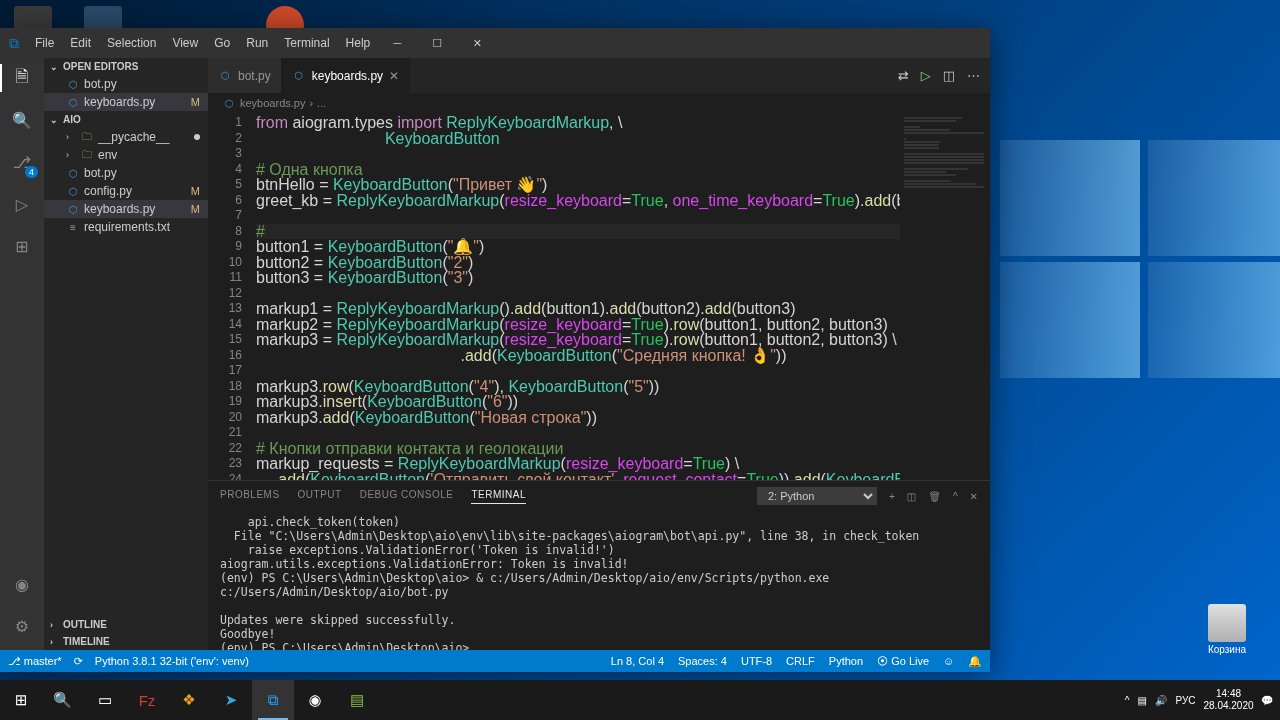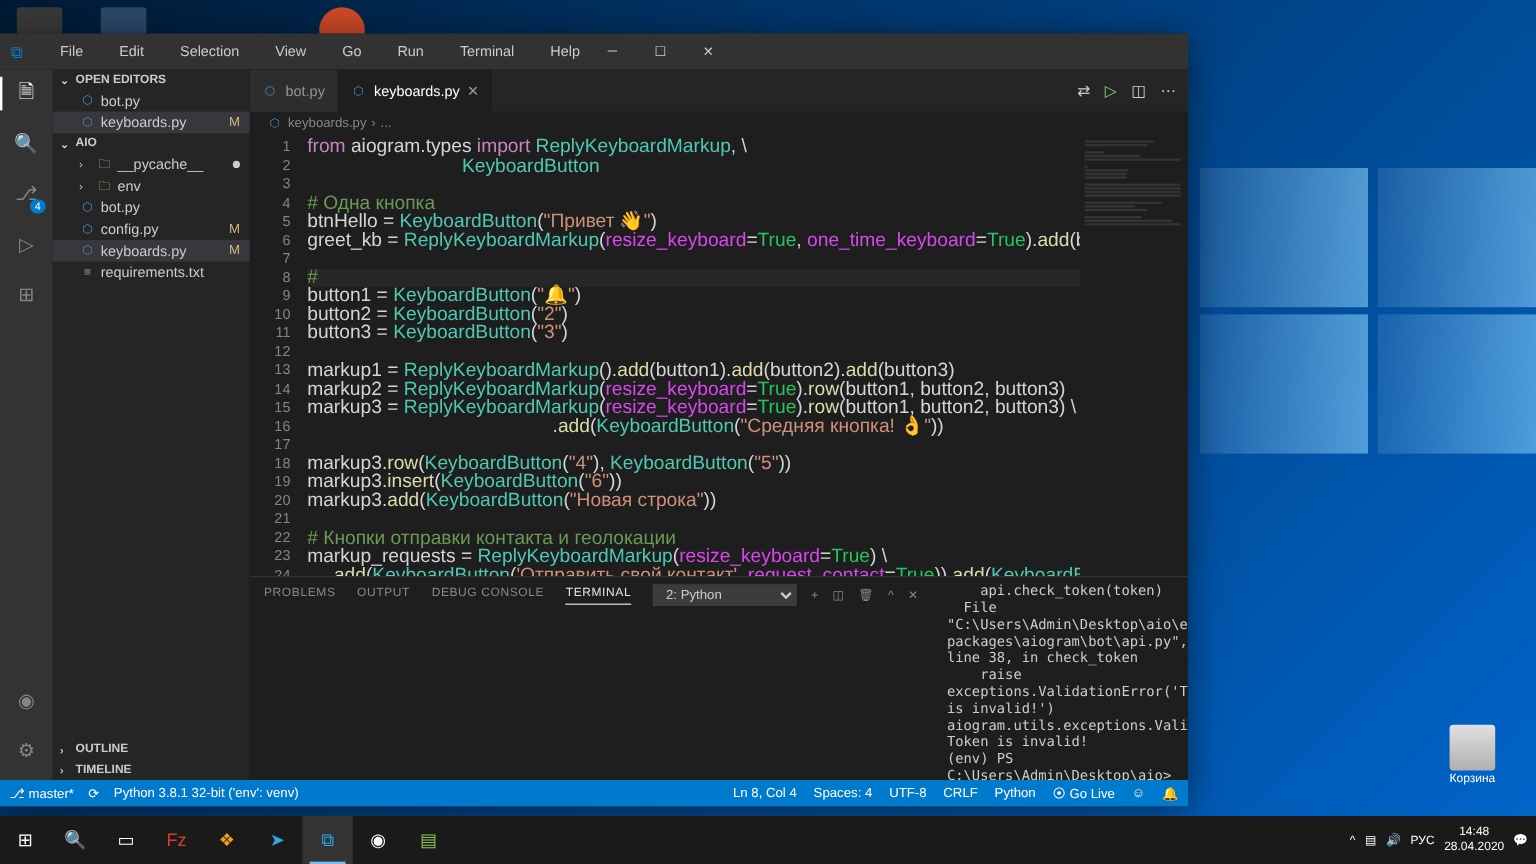--- a/index.html
+++ b/index.html
@@ -15,21 +15,21 @@
 .desktop-icon .icon-img { width:38px; height:38px; margin:0 auto 2px; border-radius:3px; }
 .recycle { right:28px; bottom:65px; }
 .recycle .icon-img { background:linear-gradient(#e0e0e0,#b0b0b0); }
 .di1 { left:8px; top:6px; } .di1 .icon-img { background:#3a3a3a; }
 .di2 { left:78px; top:6px; } .di2 .icon-img { background:#2a4a6a; }
 .di3 { left:260px; top:6px; } .di3 .icon-img { background:#d04a2a; border-radius:50%; }
 
 .vscode { position:absolute; left:0; top:28px; width:990px; height:644px; background:#1e1e1e; display:flex; flex-direction:column; box-shadow:0 4px 30px rgba(0,0,0,0.5); }
 .titlebar { height:30px; background:#323233; display:flex; align-items:center; color:#ccc; font-size:12px; }
 .titlebar .vs-logo { width:28px; height:30px; display:flex; align-items:center; justify-content:center; color:#007acc; font-size:14px; }
-.menubar { display:flex; gap:16px;margin-left:15px; }
+.menubar { display:flex; gap:2px; }
 .menubar span { padding:0 7px; cursor:pointer; }
 .title-text { flex:1; text-align:center; color:#999; font-size:12px; }
 .win-controls { display:flex; }
 .win-controls span { width:40px; height:30px; display:flex; align-items:center; justify-content:center; color:#ccc; cursor:pointer; font-size:11px; }
 
 .vscode-body { flex:1; display:flex; overflow:hidden; }
 .activitybar { width:44px; background:#333333; display:flex; flex-direction:column; align-items:center; padding-top:8px; gap:18px; color:#858585; }
 .activitybar .act-item { width:24px; height:24px; display:flex; align-items:center; justify-content:center; cursor:pointer; position:relative; }
 .activitybar .act-item.active { color:#fff; }
 .activitybar .act-item.active::before { content:''; position:absolute; left:-10px; top:-2px; width:2px; height:28px; background:#fff; }
@@ -60,21 +60,21 @@
 
 .code-wrap { flex:1; display:flex; overflow:hidden; position:relative; }
 .gutter { width:48px; text-align:right; padding-right:14px; color:#858585; font-family:Consolas,monospace; font-size:12px; line-height:15.5px; padding-top:2px; }
 .code { flex:1; font-family:Consolas,monospace; font-size:16px; line-height:15.5px; padding-top:2px; white-space:pre; color:#d4d4d4; overflow:hidden; }
 .minimap { width:90px; background:#1e1e1e; opacity:0.4; padding:4px; }
 .minimap-line { height:2px; margin-bottom:1px; background:#555; }
 .kw { color:#c586c0; } .cls { color:#4ec9b0; } .str { color:#ce9178; } .cmt { color:#6a9955; }
 .fn { color:#dcdcaa; } .param { color:#d946ef; } .bool { color:#22c55e; }
 .hl-line { background:rgba(255,255,255,0.04); }
 
-.panel { height:170px; border-top:1px solid #333; display:flex; flex-direction:row; background:#1e1e1e; }
+.panel { height:170px; border-top:1px solid #333; display:flex; flex-direction:column; background:#1e1e1e; }
 .panel-tabs { height:30px; display:flex; align-items:center; padding:0 12px; gap:18px; font-size:10px; color:#888; }
 .panel-tabs .pt { cursor:pointer; letter-spacing:0.5px; }
 .panel-tabs .pt.active { color:#e7e7e7; border-bottom:1px solid #e7e7e7; padding-bottom:3px; }
 .panel-right { margin-left:auto; display:flex; align-items:center; gap:12px; }
 .term-select { background:#3c3c3c; border:1px solid #3c3c3c; color:#ccc; font-size:11px; padding:1px 6px; width:120px; }
 .terminal { flex:1; padding:4px 12px; font-family:Consolas,monospace; font-size:11.5px; line-height:14px; color:#ccc; white-space:pre-wrap; overflow:hidden; }
 
 .statusbar { height:22px; background:#007acc; display:flex; align-items:center; color:#fff; font-size:11px; padding:0 8px; gap:12px; }
 .statusbar .sb-item { cursor:pointer; }
 .statusbar .sb-right { margin-left:auto; display:flex; gap:14px; }

